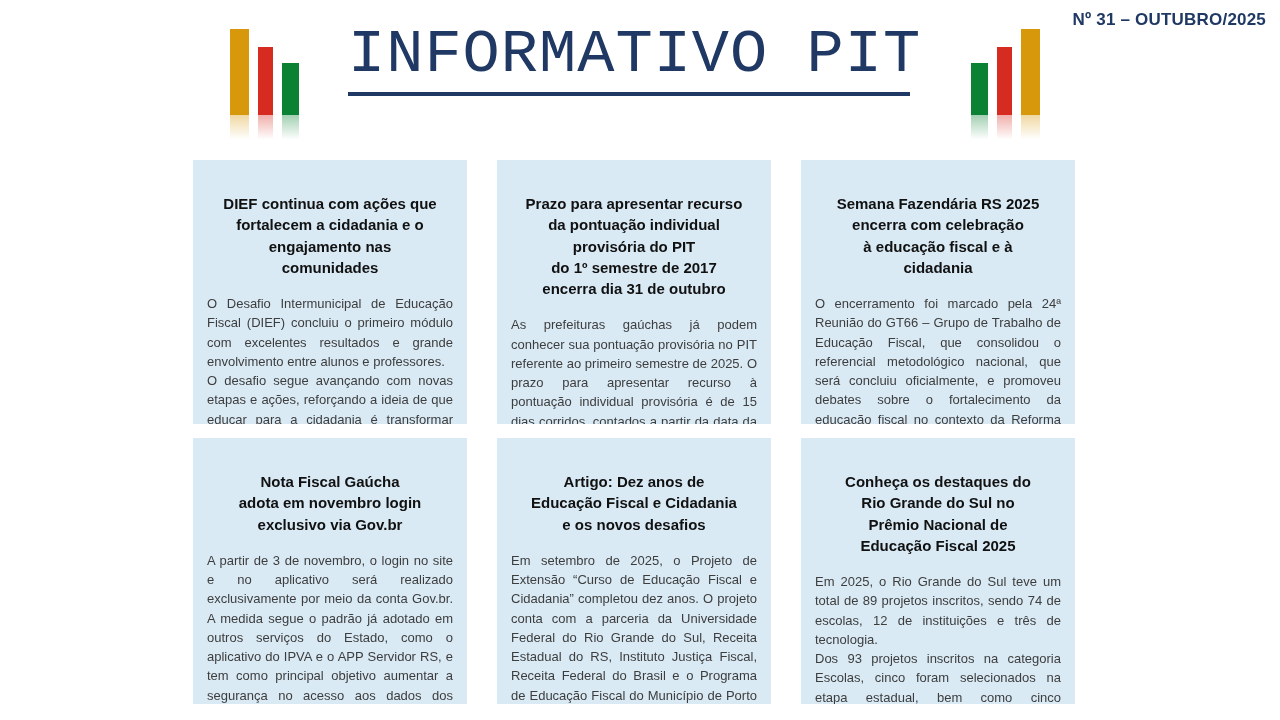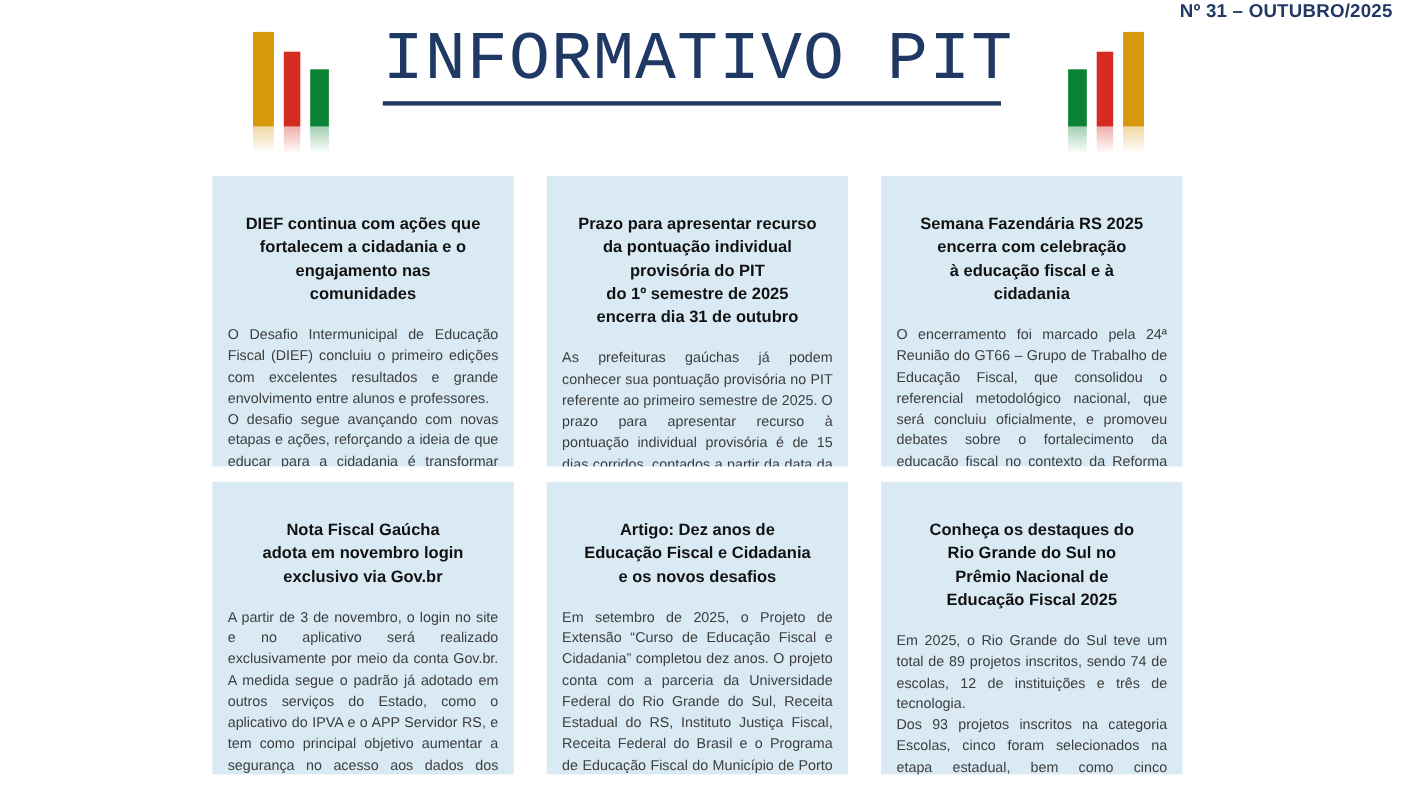--- a/index.html
+++ b/index.html
@@ -7,21 +7,21 @@
   body {
     position: relative;
     width: 1280px; height: 720px;
     background: #ffffff;
     font-family: "Liberation Sans", sans-serif;
     overflow: hidden;
   }
 
   
   .issue {
-    position: absolute; top: 0; right: 14px;
+    position: absolute; top: 10px; right: 14px;
     font-size: 17px; font-weight: bold; color: var(--navy);
     letter-spacing: 0.2px;
   }
   .header-center {
     position: absolute; left: 348px; top: 22px; width: 562px;
     text-align: center; color: var(--navy); font-family: Liberation Mono, monospace;
   }
   .main-title {
     font-size: 62px; font-weight: 200; line-height: 1.05;
     letter-spacing: 1px; white-space: nowrap;
@@ -109,29 +109,29 @@
   </div>
 </div>
 
 <div class="cards">
 
   <div class="card">
     <h3 class="card-title">DIEF continua com ações que
 fortalecem a cidadania e o
 engajamento nas
 comunidades</h3>
-    <p>O Desafio Intermunicipal de Educação Fiscal (DIEF) concluiu o primeiro edições com excelentes resultados e grande envolvimento entre alunos e professores.</p>
+    <p>O Desafio Intermunicipal de Educação Fiscal (DIEF) concluiu o primeiro módulo com excelentes resultados e grande envolvimento entre alunos e professores.</p>
     <p>O desafio segue avançando com novas etapas e ações, reforçando a ideia de que educar para a cidadania é transformar realidades.</p>
   </div>
 
   <div class="card">
     <h3 class="card-title">Prazo para apresentar recurso
 da pontuação individual
 provisória do PIT
-do 1º semestre de 2025
+do 1º semestre de 2017
 encerra dia 31 de outubro</h3>
     <p>As prefeituras gaúchas já podem conhecer sua pontuação provisória no PIT referente ao primeiro semestre de 2025. O prazo para apresentar recurso à pontuação individual provisória é de 15 dias corridos, contados a partir da data da publicação no DOE, que foi 16 de outubro.</p>
 
   </div>
 
   <div class="card">
     <h3 class="card-title">Semana Fazendária RS 2025
 encerra com celebração
 à educação fiscal e à
 cidadania</h3>

